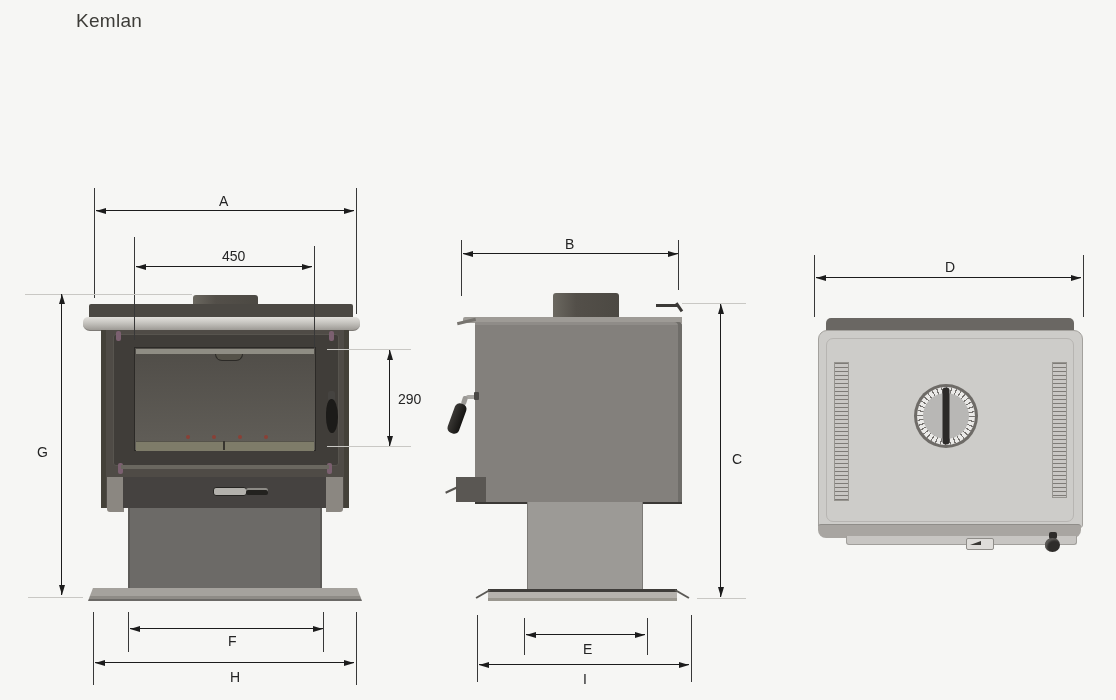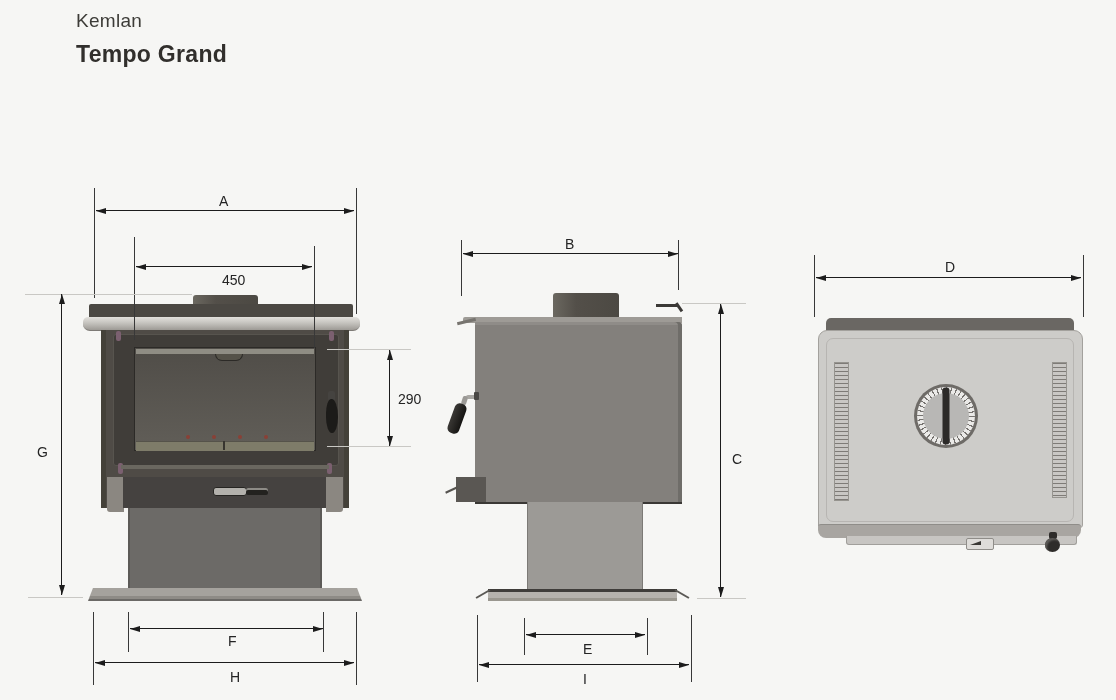--- a/index.html
+++ b/index.html
@@ -37,21 +37,20 @@
   .vent{background:repeating-linear-gradient(180deg,#7e7b77 0 1.5px,#c9c7c4 1.5px 4px);
     border:1px solid #96948f;}
 </style>
 </head>
 <body>
 
 <div class="scene">
 
   <div class="hdr">
     <div class="brand">Kemlan</div>
-    <div class="big">Tempo Grand</div>
   </div>
 
   <div>
 
     <div class="p" style="left:193px;top:295px;width:65px;height:26px;border-radius:3px 3px 0 0;
          background:linear-gradient(90deg,#6b6860,#534f49 35%,#4c4943);"></div>
     <div class="p" style="left:89px;top:304px;width:264px;height:15px;background:#4b4843;border-radius:2px 2px 0 0;"></div>
     <div class="p" style="left:83px;top:317px;width:277px;height:13px;border-radius:5px 5px 7px 7px;
          background:linear-gradient(180deg,#e2e0dc,#c6c4bf 45%,#9d9a95);border-bottom:1px solid #7d7a76;"></div>
     <div class="p" style="left:101px;top:330px;width:248px;height:178px;background:#4f4b46;
@@ -89,21 +88,21 @@
          background:linear-gradient(180deg,#a5a29d 0 62%,#8e8b86 62% 84%,#6b6966 84% 100%);"></div>
 
     <div class="extv" style="left:94px;top:188px;height:110px;"></div>
     <div class="extv" style="left:356px;top:188px;height:126px;"></div>
     <div class="dimh" style="left:96px;top:210px;width:258px;"></div>
     <div class="dlabel" style="left:219px;top:193px;">A</div>
 
     <div class="extv" style="left:134px;top:237px;height:103px;"></div>
     <div class="extv" style="left:314px;top:246px;height:102px;"></div>
     <div class="dimh" style="left:136px;top:266px;width:176px;"></div>
-    <div class="dlabel" style="left:222px;top:248px;margin-top:24px;">450</div>
+    <div class="dlabel" style="left:222px;top:248px;">450</div>
 
     <div class="exth" style="left:25px;top:294px;width:167px;"></div>
     <div class="exth" style="left:28px;top:597px;width:55px;"></div>
     <div class="dimv" style="left:61px;top:294px;height:301px;"></div>
     <div class="dlabel" style="left:37px;top:444px;">G</div>
 
     <div class="exth" style="left:327px;top:349px;width:84px;"></div>
     <div class="exth" style="left:327px;top:446px;width:84px;"></div>
     <div class="dimv" style="left:389px;top:350px;height:96px;"></div>
     <div class="dlabel" style="left:398px;top:391px;">290</div>

